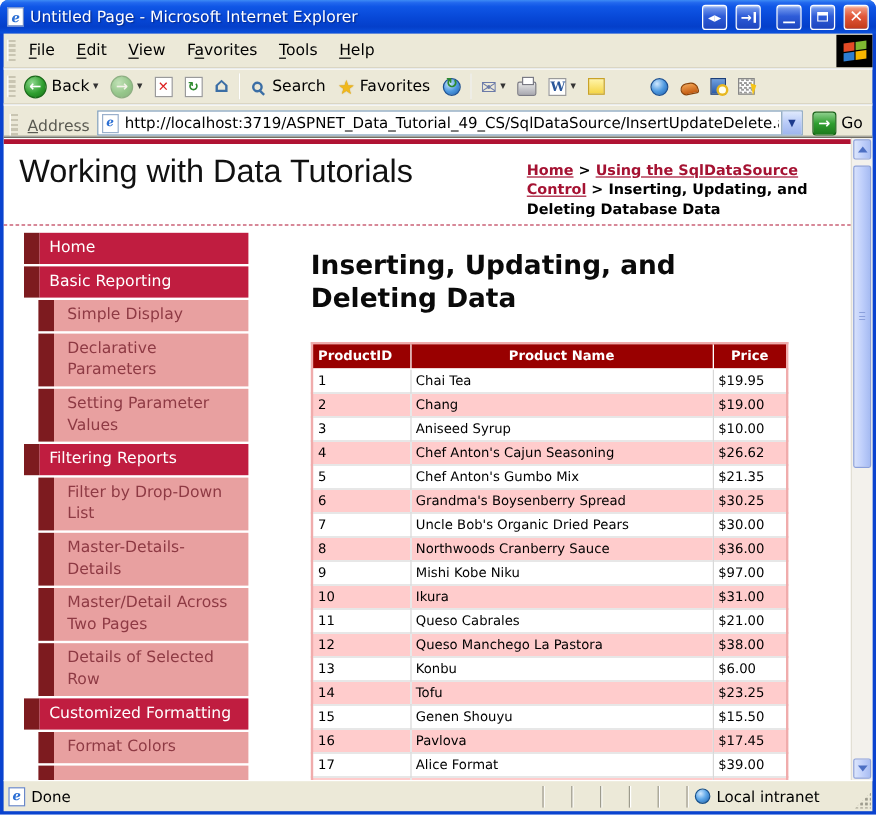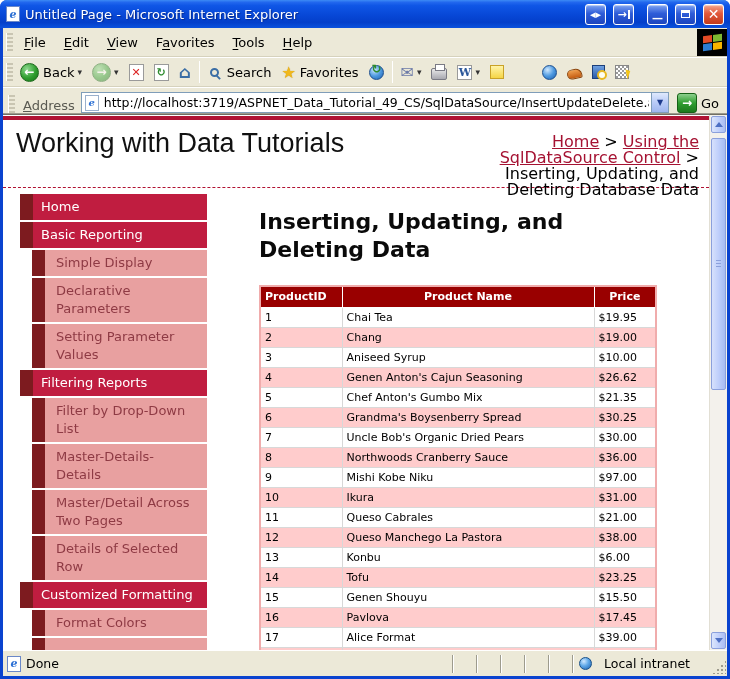--- a/index.html
+++ b/index.html
@@ -92,21 +92,21 @@
   .go-btn { width:20px; height:20px; border-radius:3px; color:#fff; font-weight:bold; font-size:12px;
     display:grid; place-items:center; background:linear-gradient(#8ccf8c,#2f9e2f 50%,#1d7a1d); border:1px solid #166116; }
 
   
   .content { height:536px; background:#fff; display:flex; border-top:1px solid #716f64; }
   .pagearea { width:714px; overflow:hidden; position:relative; }
   .top-strip { height:4px; background:var(--strip_red); margin-top:1px; }
   .page-header { position:relative; height:68px; border-bottom:1px dashed var(--strip_red); }
   .site-title { position:absolute; left:13px; top:8px; font:27px "Liberation Sans",sans-serif; color:#111; letter-spacing:0; }
   .breadcrumb { position:absolute; right:10px; top:14px; width:260px;
-    font-size:16px; font-weight:normal; line-height:16px; color:#000;text-align:right; }
+    font-size:12px; font-weight:bold; line-height:16px; color:#000; }
   .crumb-link { color:var(--link_red); text-decoration:underline; cursor:pointer; }
   .page-body { display:flex; margin-top:6px; }
 
   .nav { width:187px; margin-left:17px; flex:none; font-size:13px; }
   .nav-item { display:flex; margin-bottom:2px; cursor:pointer; }
   .nav-item .accent { width:13px; flex:none; background:var(--maroon); }
   .nav-item .bar { flex:1; padding:4px 8px; line-height:18px; min-height:26px; }
   .lvl1 .bar { background:var(--crimson); color:#fff; }
   .lvl2 { padding-left:12px; }
   .lvl2 .bar { background:var(--pink); color:var(--nav_sub_text); padding-left:11px; }
@@ -138,21 +138,21 @@
     background:linear-gradient(90deg,#d7e1fc,#bfcffb 50%,#a6bbf2); border:1px solid #8ba0dc; }
   .sb-thumb::after { content:""; position:absolute; left:4px; right:4px; top:calc(50% - 4px); height:8px;
     background:repeating-linear-gradient(180deg,#8ba0dc 0 1px,transparent 1px 3px); }
 
   
   .statusbar { height:26px; background:#ece9d8; border-top:1px solid #fff;
     display:flex; align-items:center; font-size:12.5px; padding:2px 1px 2px 4px; }
   .status-left { flex:1; display:flex; align-items:center; gap:5px; }
   .status-cell { width:24px; height:18px; border-left:1px solid #9d9b8d; box-shadow:inset 1px 0 0 #fff; }
   .status-zone { width:140px; height:18px; border-left:1px solid #9d9b8d; box-shadow:inset 1px 0 0 #fff;
-    display:flex; align-items:center; gap:12px; padding-left:6px; }
+    display:flex; align-items:center; gap:5px; padding-left:6px; }
   .globe { width:13px; height:13px; border-radius:50%;
     background:radial-gradient(circle at 35% 30%,#cfe8ff,#5fa8e8 45%,#1c5fae); border:1px solid #185089; }
   .resize-grip { width:14px; height:14px; align-self:flex-end;
     background-image:radial-gradient(#9d9b8d 1.1px, transparent 1.3px); background-size:4px 4px;
     clip-path:polygon(100% 0,100% 100%,0 100%); }
 </style>
 </head>
 <body>
 
 <div class="window">
@@ -356,21 +356,21 @@
                   <td>Chang</td>
                   <td>$19.00</td>
                 </tr>
                 <tr>
                   <td>3</td>
                   <td>Aniseed Syrup</td>
                   <td>$10.00</td>
                 </tr>
                 <tr class="alt">
                   <td>4</td>
-                  <td>Genen Anton's Cajun Seasoning</td>
+                  <td>Chef Anton's Cajun Seasoning</td>
                   <td>$26.62</td>
                 </tr>
                 <tr>
                   <td>5</td>
                   <td>Chef Anton's Gumbo Mix</td>
                   <td>$21.35</td>
                 </tr>
                 <tr class="alt">
                   <td>6</td>
                   <td>Grandma's Boysenberry Spread</td>

